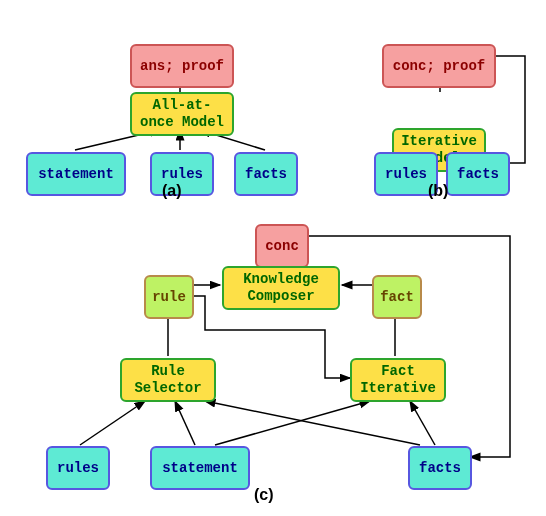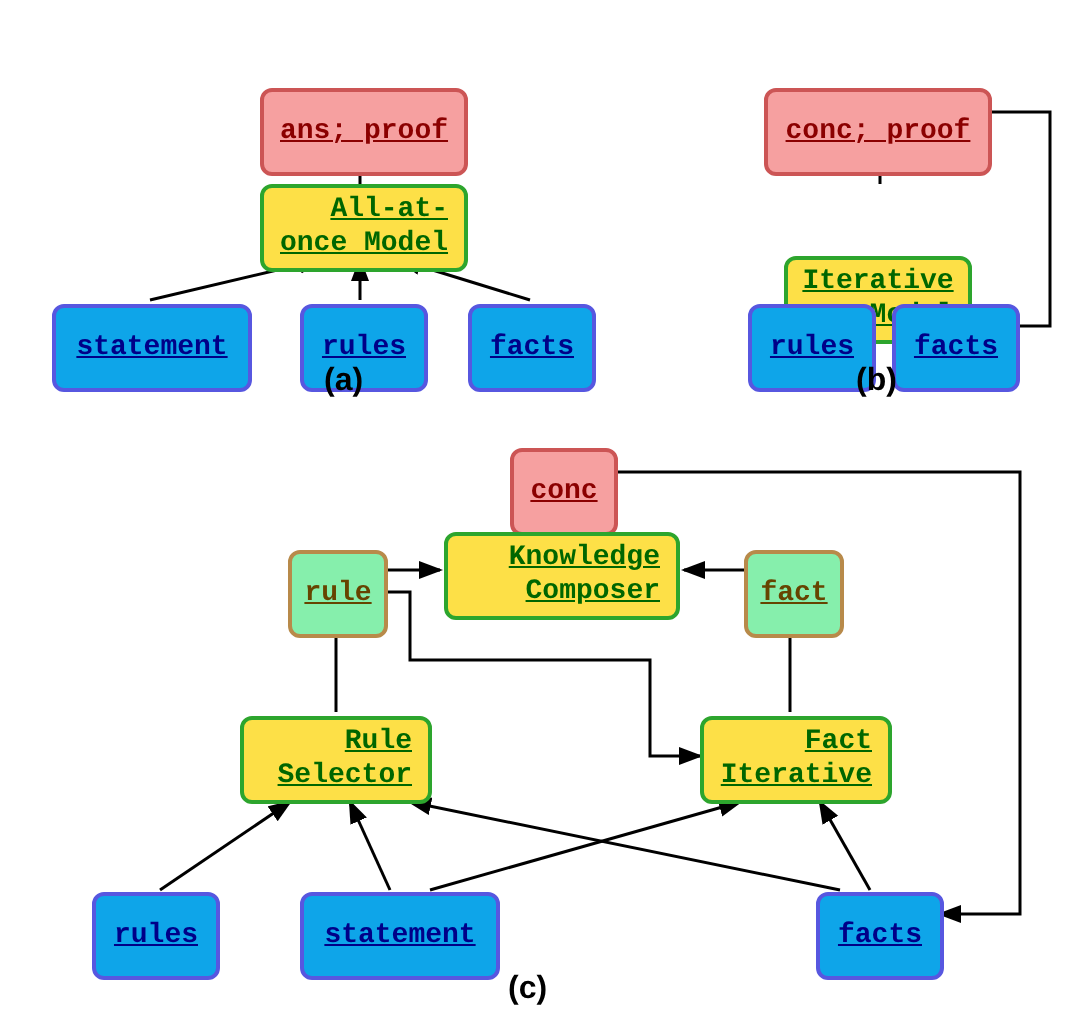--- a/index.html
+++ b/index.html
@@ -11,45 +11,44 @@
     padding: 0;
     width: 546px;
     height: 516px;
     position: relative;
   }
   .box {
     position: absolute;
     border: 2px solid;
     border-radius: 6px;
     padding: 20px 8px;
-    text-align: right;
+    text-align: center;
     box-sizing: border-box;
     display: flex;
     align-items: center;
     justify-content: center;
     line-height: 1.2;
-    text-decoration: underline;
   }
   .blue {
-    background: #0ea5e9;
+    background: #5eead4;
     border-color: #5757e0;
     color: #000088;
   }
   .green {
     background: #fde047;
     border-color: #2da52d;
     color: #006600;
   }
   .pink {
     background: #f6a0a0;
     border-color: #cc5555;
     color: #8b0000;
   }
   .tan {
-    background: #86efac;
+    background: #bef264;
     border-color: #b88a4a;
     color: #664400;
   }
   .label {
     position: absolute;
     font-family: Arial, Helvetica, sans-serif;
     font-weight: bold;
     font-size: 16px;
     color: #000;
   }

